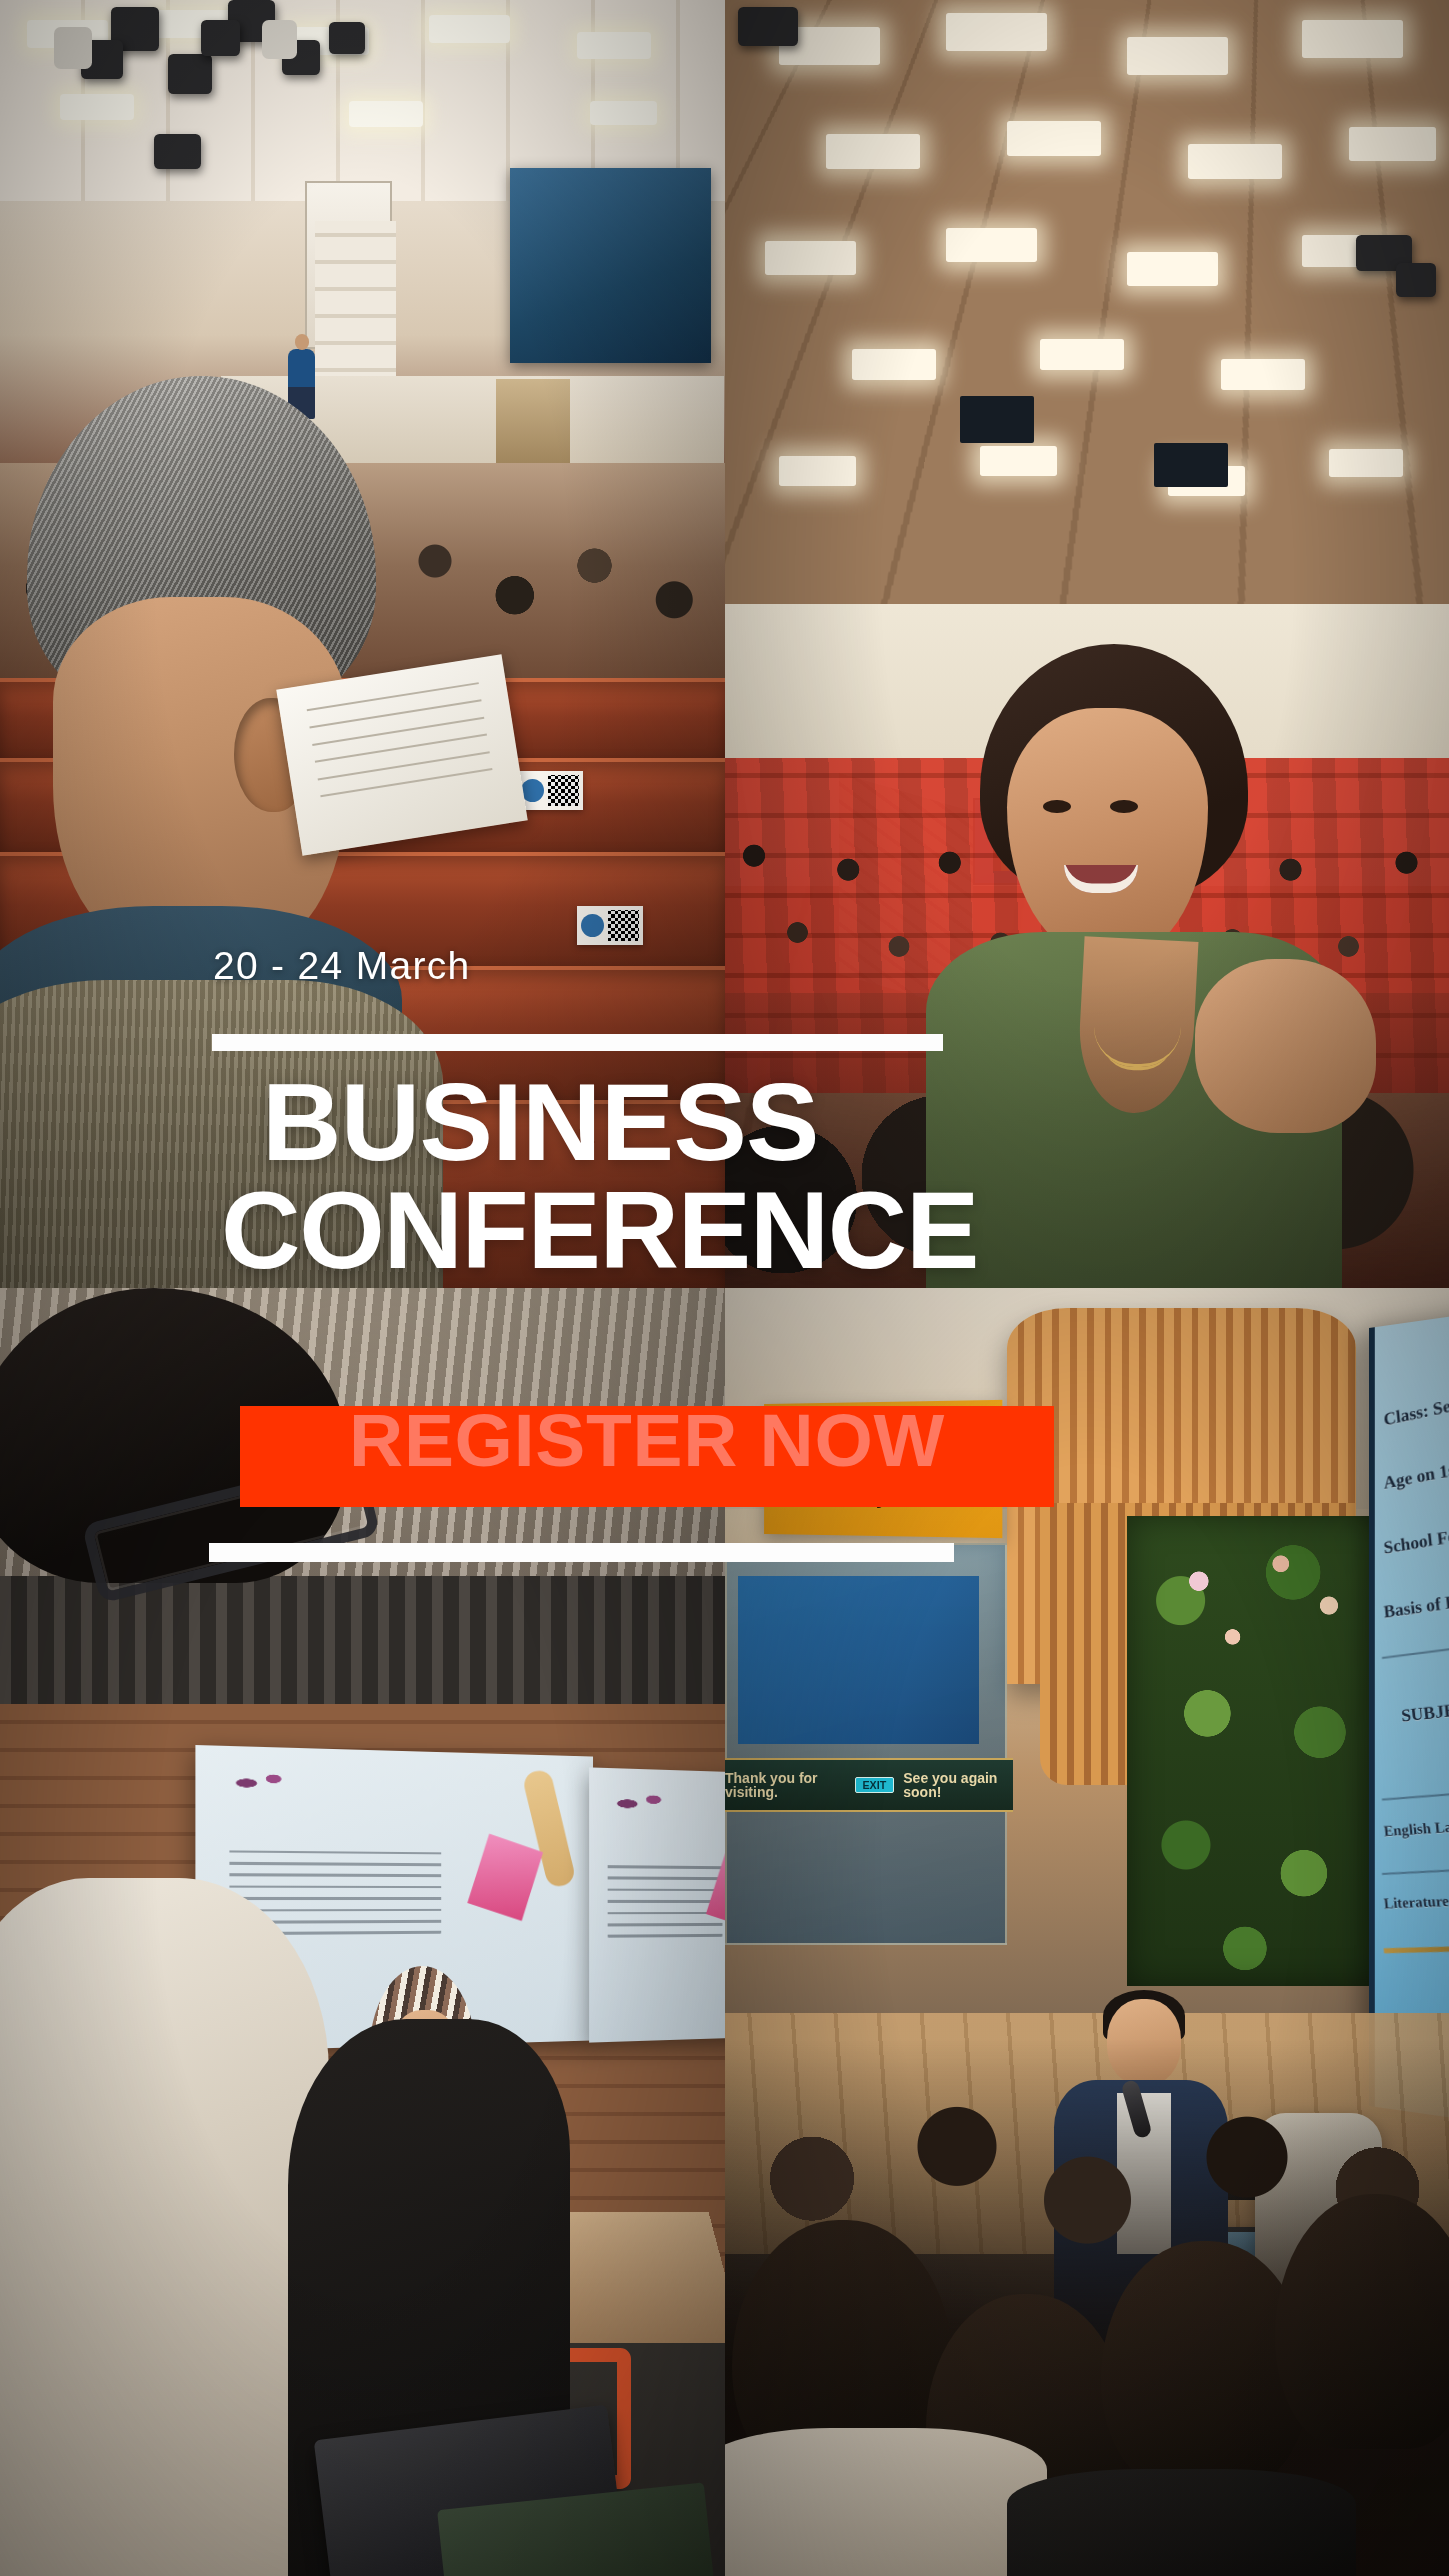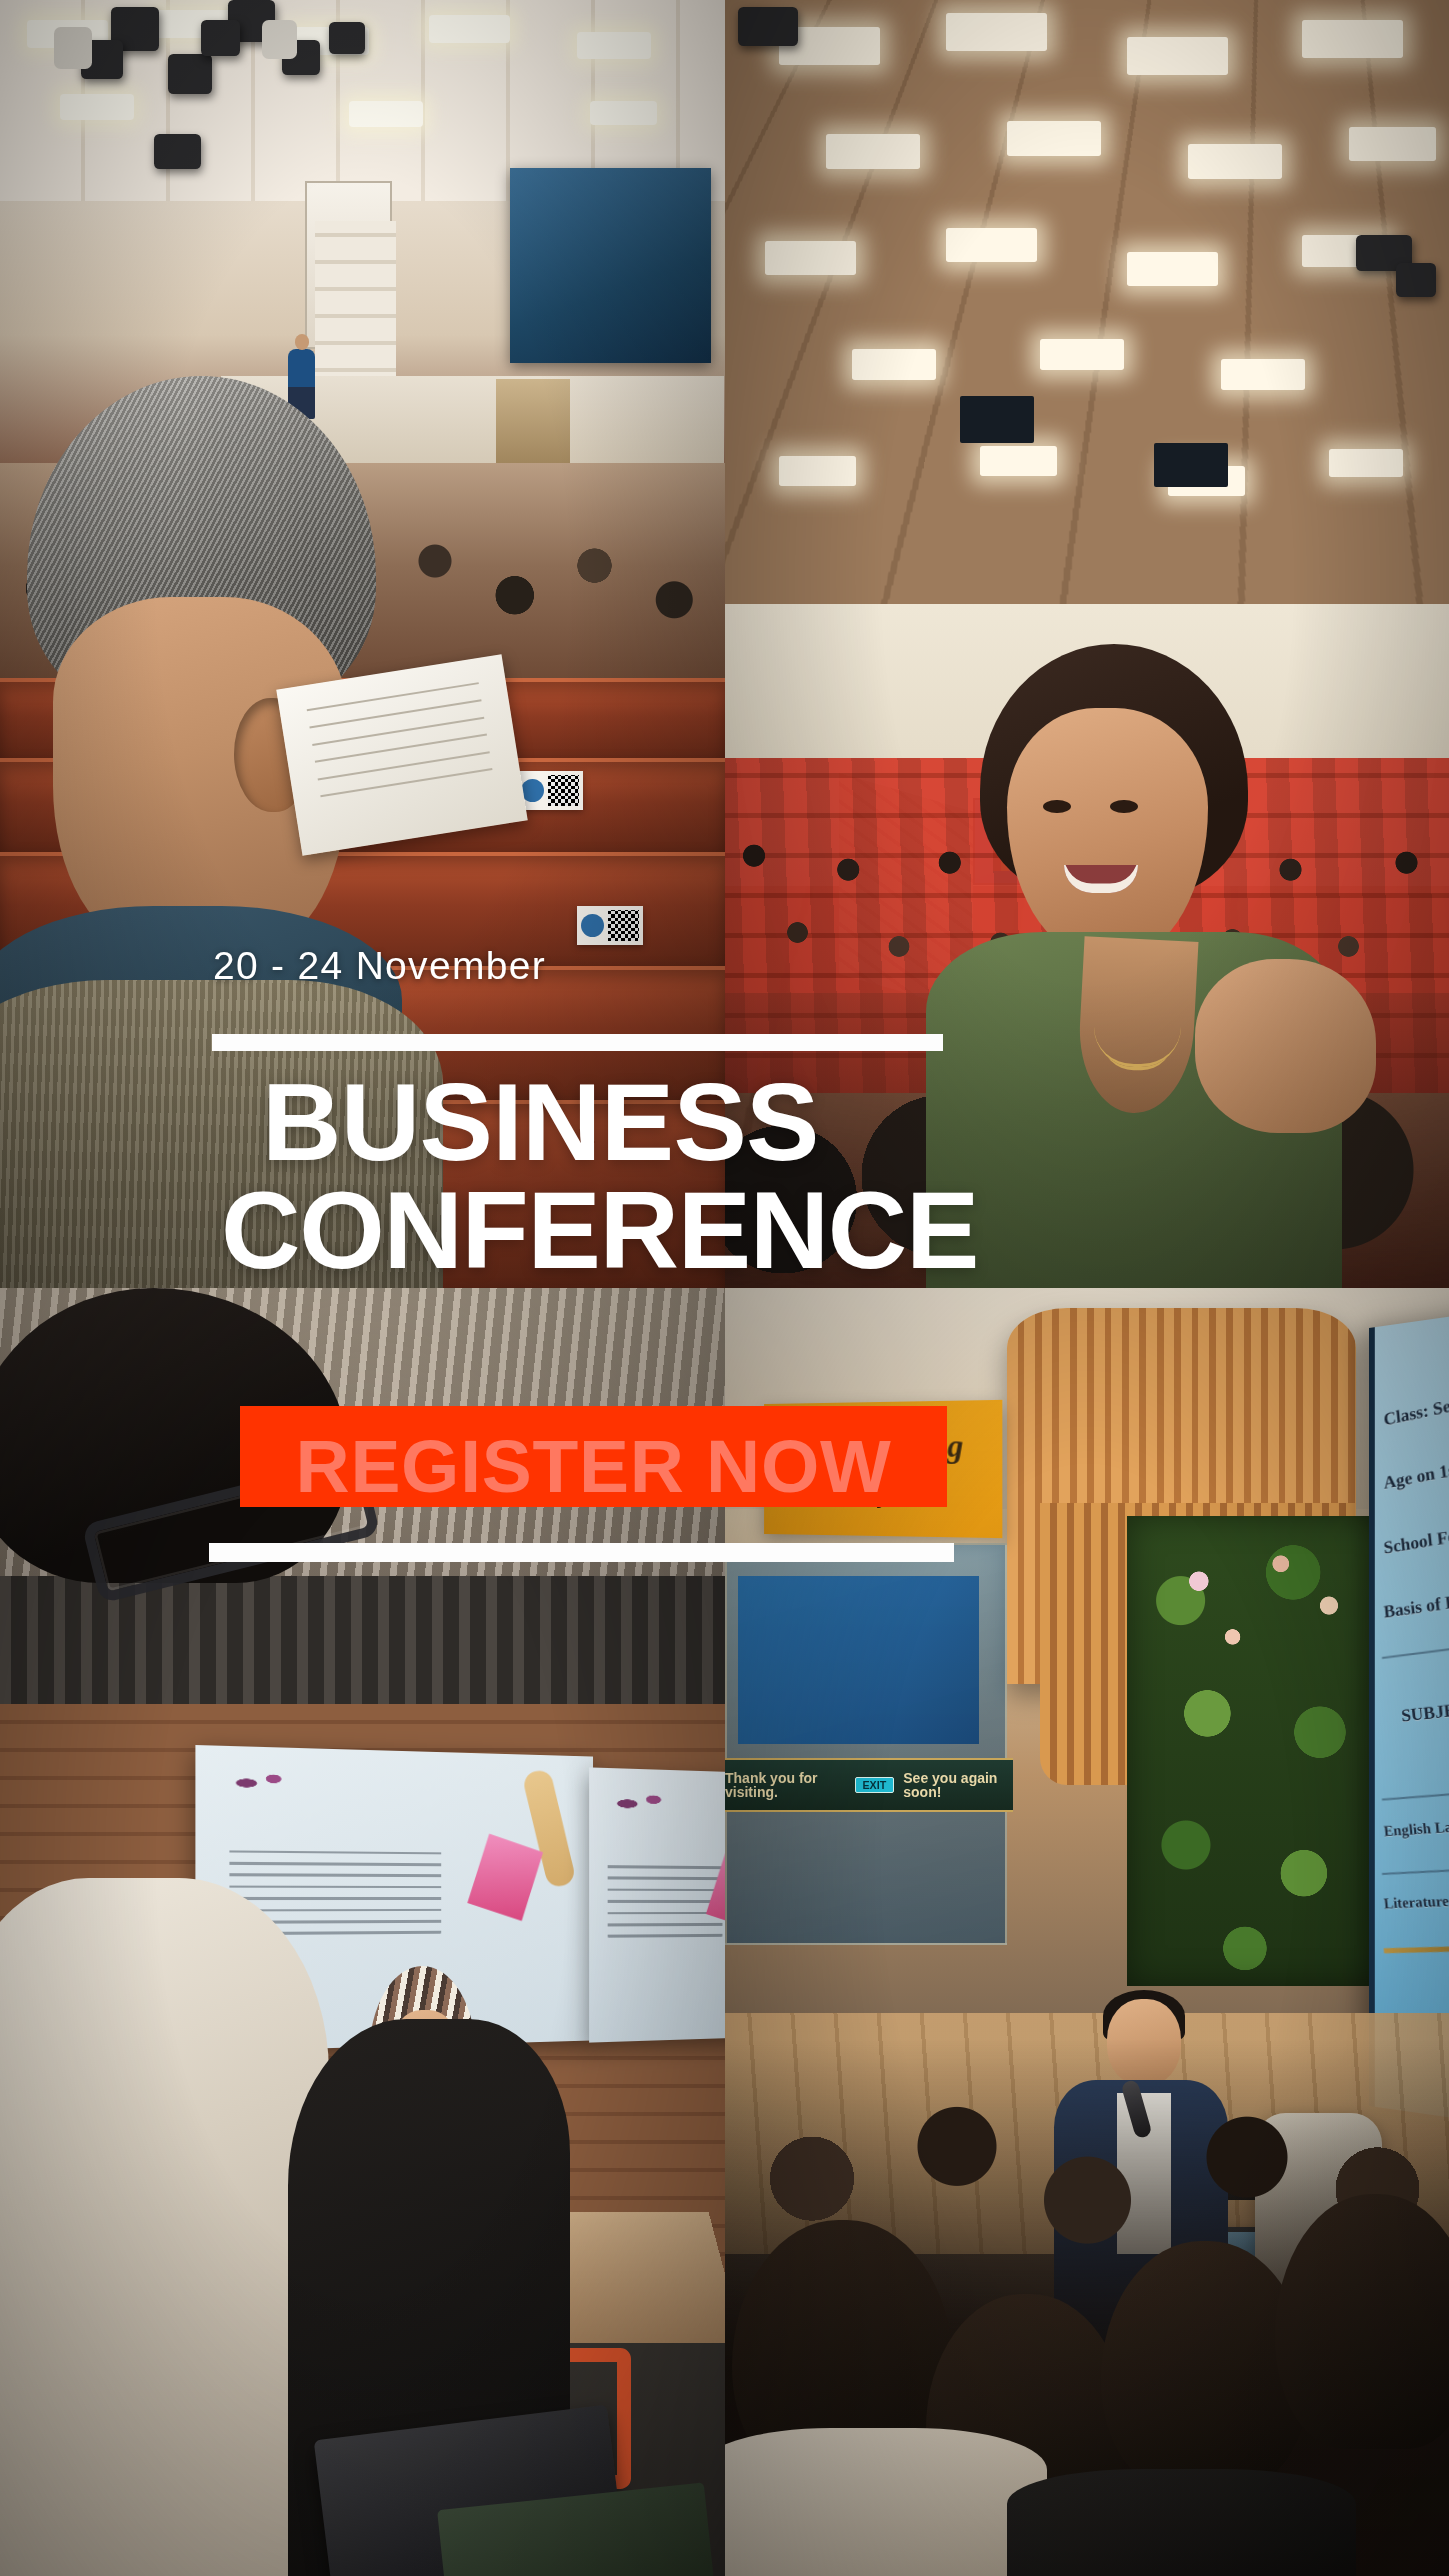--- a/index.html
+++ b/index.html
@@ -564,23 +564,23 @@
     font-family:"Liberation Sans", sans-serif;
     font-weight:700;
     font-size:110px;
     line-height:0.98;
     letter-spacing:-0.7px;
     text-shadow:0 2.7px 13.4px rgba(0,0,0,.28);
   }
   .headline .l2{ display:block;padding-left:41px; }
   .headline .l3{ display:block; letter-spacing:-1.3px; }
   .cta{
-    position:absolute; left:240px; top:1406px; width:707px; height:101px;
+    position:absolute; left:240px; top:1406px; width:814px; height:101px;
     background:#FF3300;
-    display:flex; align-items:flex-end; justify-content:center;
+    display:flex; align-items:flex-start; justify-content:center;
     pointer-events:auto;
   }
   .cta span{
     color:#FF7860;
     font:700 75px/1 "Liberation Sans", sans-serif;
     letter-spacing:0.7px;
     transform:translateY(-2.7px);
   }
 </style>
 </head>
@@ -821,21 +821,21 @@
         <div class="br-shoulder" style="left:-27px; top:1140px; width:349px; height:161px; background:linear-gradient(160deg,#dcd3c4,#a89c8a);"></div>
         <div class="br-shoulder" style="left:282px; top:1181px; width:349px; height:134px; background:linear-gradient(160deg,#22201e,#0c0b0a);"></div>
         <div class="vig"></div>
       </div>
     </div>
 
   </div>
 
   <div class="overlay">
 
-    <div class="date">20 - 24 November</div>
+    <div class="date">20 - 24 March</div>
 
     <div class="rule-top"></div>
 
     <div class="headline">
       <span class="l2">BUSINESS</span>
       <span class="l3">CONFERENCE</span>
     </div>
 
     <div class="cta">
       <span>REGISTER NOW</span>

